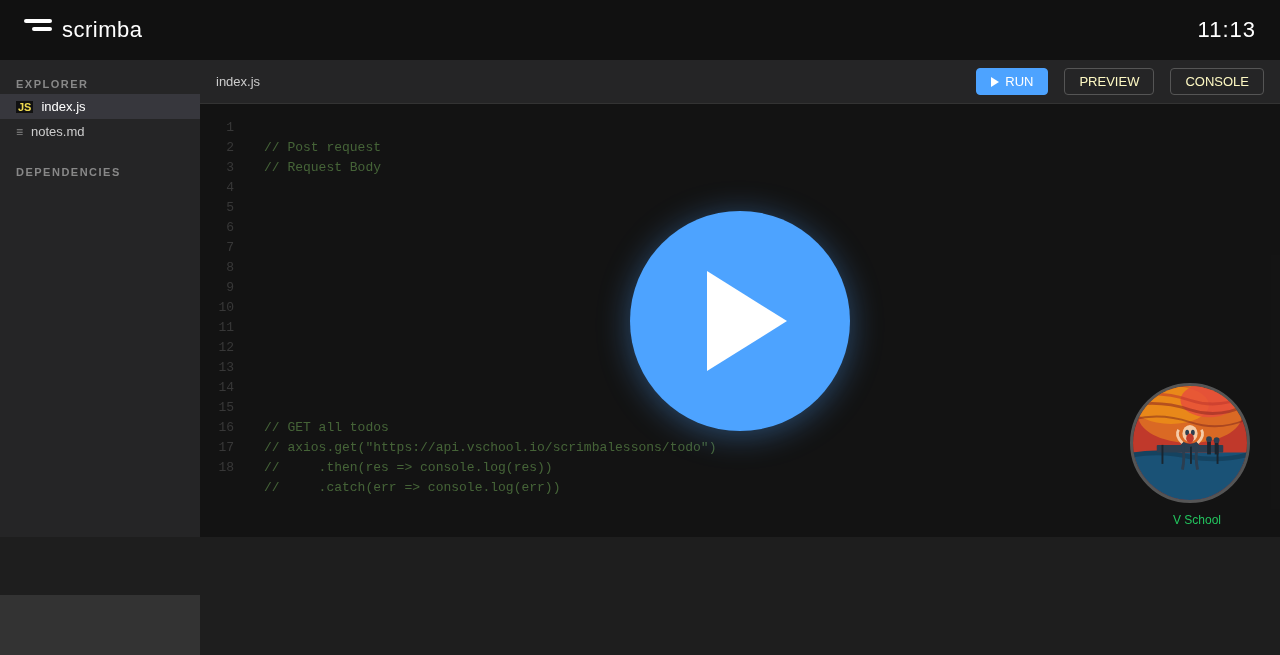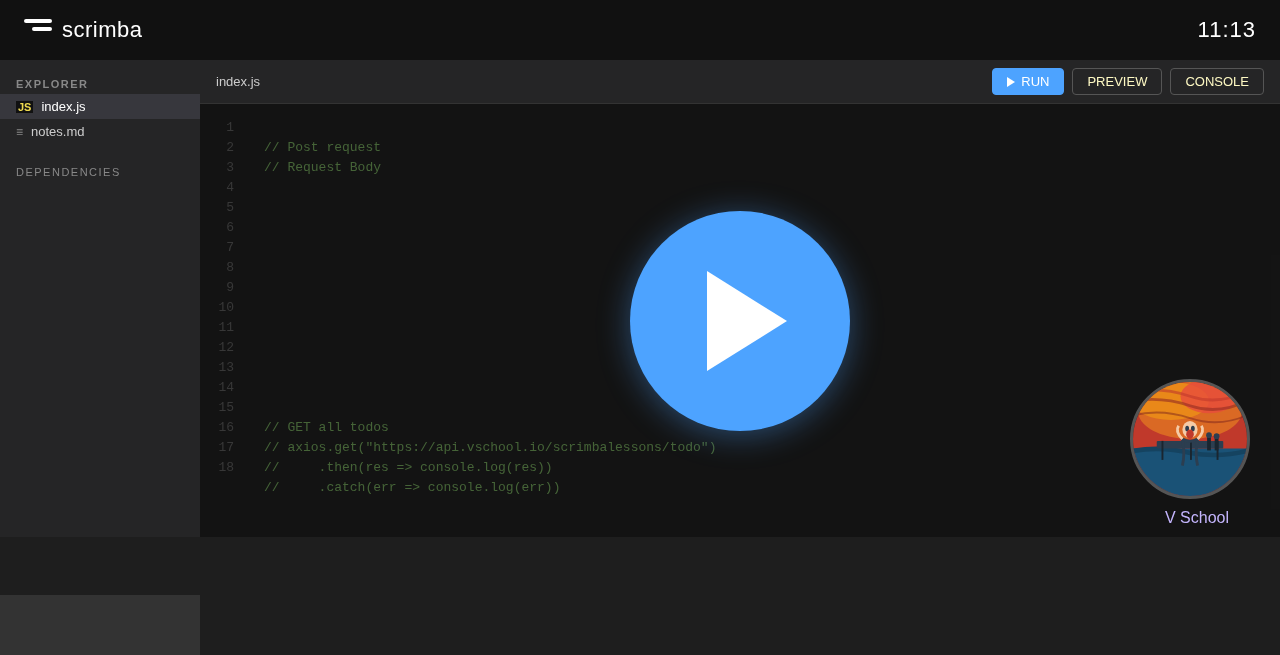--- a/index.html
+++ b/index.html
@@ -104,21 +104,21 @@
       padding: 0 2px;
     }
     .file-icon-md {
       color: #888;
       font-size: 12px;
     }
     .sidebar-deps {
       margin-top: 16px;
       padding: 6px 16px 4px 16px;
       font-size: 11px;
-      font-weight: 400;
+      font-weight: 700;
       color: #888;
       letter-spacing: 1.5px;
       text-transform: uppercase;
     }
 
     
     #editor-area {
       flex: 1;
       display: flex;
       flex-direction: column;
@@ -135,21 +135,21 @@
       justify-content: space-between;
       padding: 0 16px;
       border-bottom: 1px solid #333;
     }
     #file-tab {
       font-size: 13px;
       color: #ccc;
     }
     #toolbar-buttons {
       display: flex;
-      gap: 8px;
+      gap: 16px;
       align-items: center;
       justify-content: center;
     }
     .toolbar-btn {
       padding: 5px 14px;
       border-radius: 4px;
       font-size: 13px;
       cursor: pointer;
       border: 1px solid #555;
       background: transparent;
@@ -262,22 +262,22 @@
       background: #333;
       display: flex;
       align-items: center;
       justify-content: center;
     }
     #vschool-avatar svg {
       width: 120px;
       height: 120px;
     }
     #vschool-name {
-      color: #c4b5fd;
-      font-size: 16px;
+      color: #22c55e;
+      font-size: 12px;
       font-weight: 500;
       margin-left: 14px;
     }
     #sidebar-bottom {
       position: absolute;
       bottom: 0;
       left: 0;
       width: 200px;
       height: 60px;
       background: #333;

